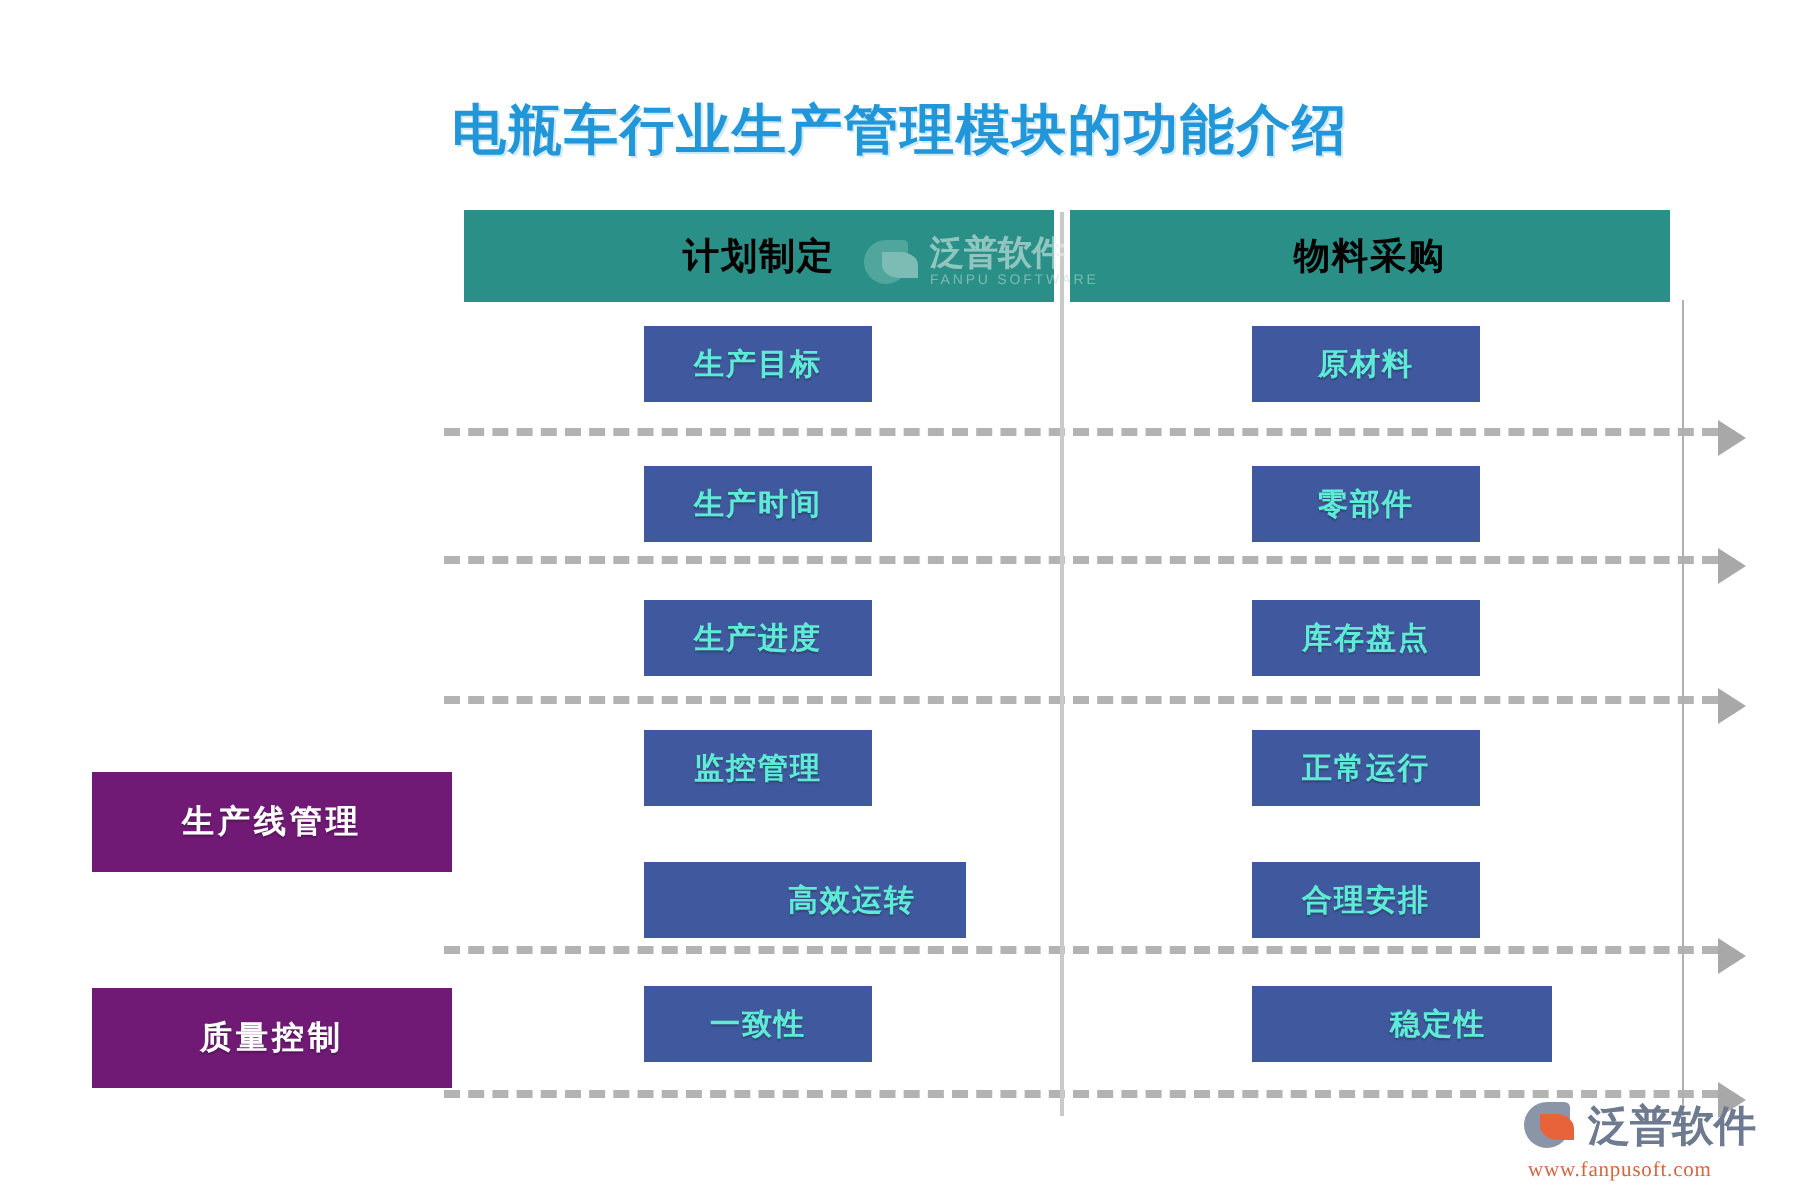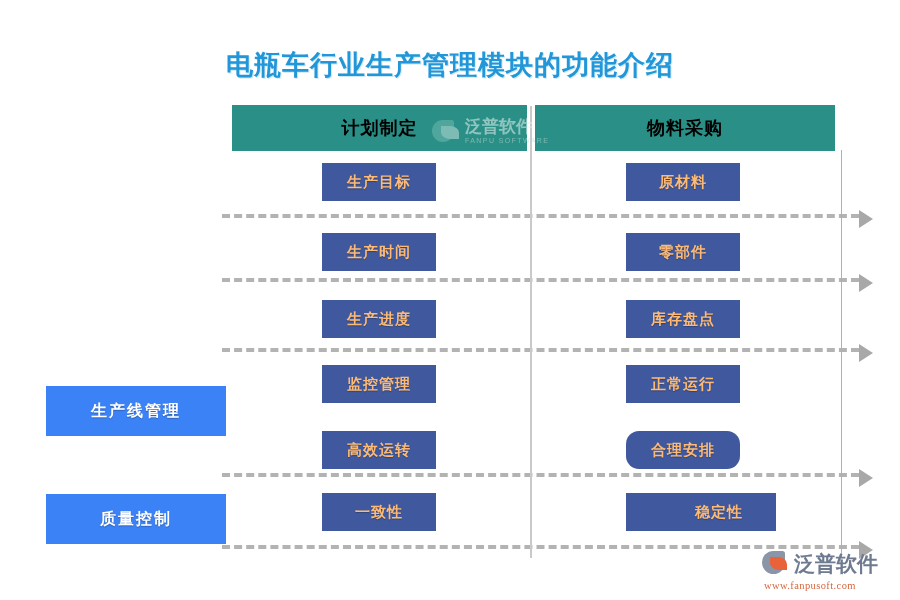--- a/index.html
+++ b/index.html
@@ -104,38 +104,38 @@
     border-left:14px solid #a8a8a8;
     border-top:9px solid transparent;
     border-bottom:9px solid transparent;
   }
 
   
   .chip{
     position:absolute;
     height:38px;
     background:#40599e;
-    color:#fdba74;
+    color:#5eead4;
     font-size:15px;
     font-weight:bold;
     display:flex;
     align-items:center;
     justify-content:center;
     letter-spacing:1px;
     z-index:3;
     text-shadow:0 1px 1px rgba(0,0,0,.25);
   }
   .chip.left{left:322px;width:114px;}
   .chip.right{left:626px;width:114px;text-align:right;}
 
   
   .cat{
     position:absolute;
     left:46px;width:180px;height:50px;
-    background:#3b82f6;
+    background:#701a75;
     color:#ffffff;
     font-size:16px;
     font-weight:bold;
     display:flex;
     align-items:center;
     justify-content:center;
     letter-spacing:2px;
     z-index:3;
     text-shadow:0 1px 1px rgba(0,0,0,.25);
   }
@@ -202,27 +202,27 @@
   <div id="category-layer">
       <div class="cat" style="top: 386px;">生产线管理</div>
       <div class="cat" style="top: 494px;">质量控制</div>
     </div>
 
   <div id="chip-layer">
       <div class="chip left" style="top: 163px;">生产目标</div>
       <div class="chip left" style="top: 233px;">生产时间</div>
       <div class="chip left" style="top: 300px;">生产进度</div>
       <div class="chip left" style="top: 365px;">监控管理</div>
-      <div class="chip left" style="top: 431px;">高效运转</div>
+      <div class="chip left" style="top: 431px; padding-left: 47px;">高效运转</div>
       <div class="chip left" style="top: 493px;">一致性</div>
       <div class="chip right" style="top: 163px;">原材料</div>
       <div class="chip right" style="top: 233px;">零部件</div>
       <div class="chip right" style="top: 300px;">库存盘点</div>
       <div class="chip right" style="top: 365px;">正常运行</div>
-      <div class="chip right" style="top: 431px; border-radius: 13px;">合理安排</div>
+      <div class="chip right" style="top: 431px;">合理安排</div>
       <div class="chip right" style="top: 493px; padding-left: 36px;">稳定性</div>
     </div>
 
   <div class="brand">
     <div class="brand-row">
       <div class="brand-mark"></div>
       <div class="brand-cn">泛普软件</div>
     </div>
     <div class="brand-url">www.fanpusoft.com</div>
   </div>

